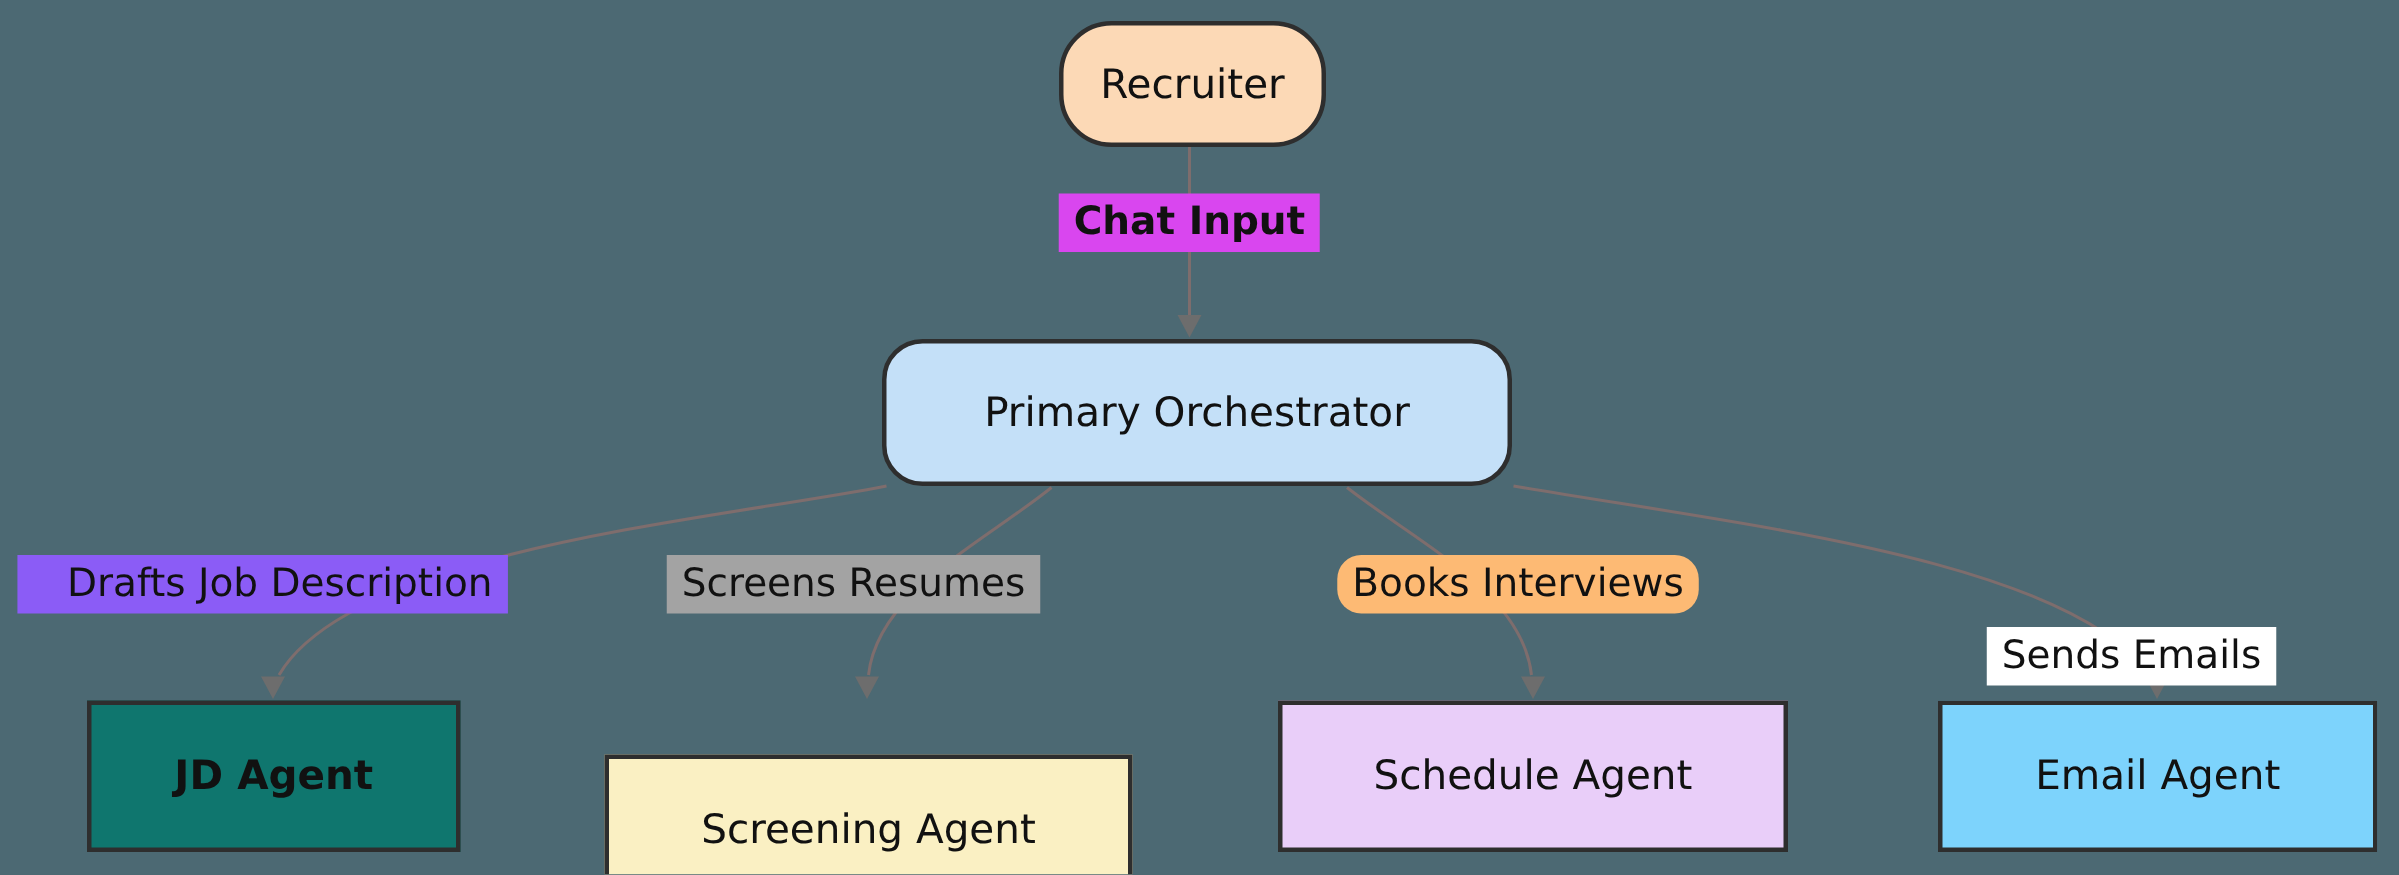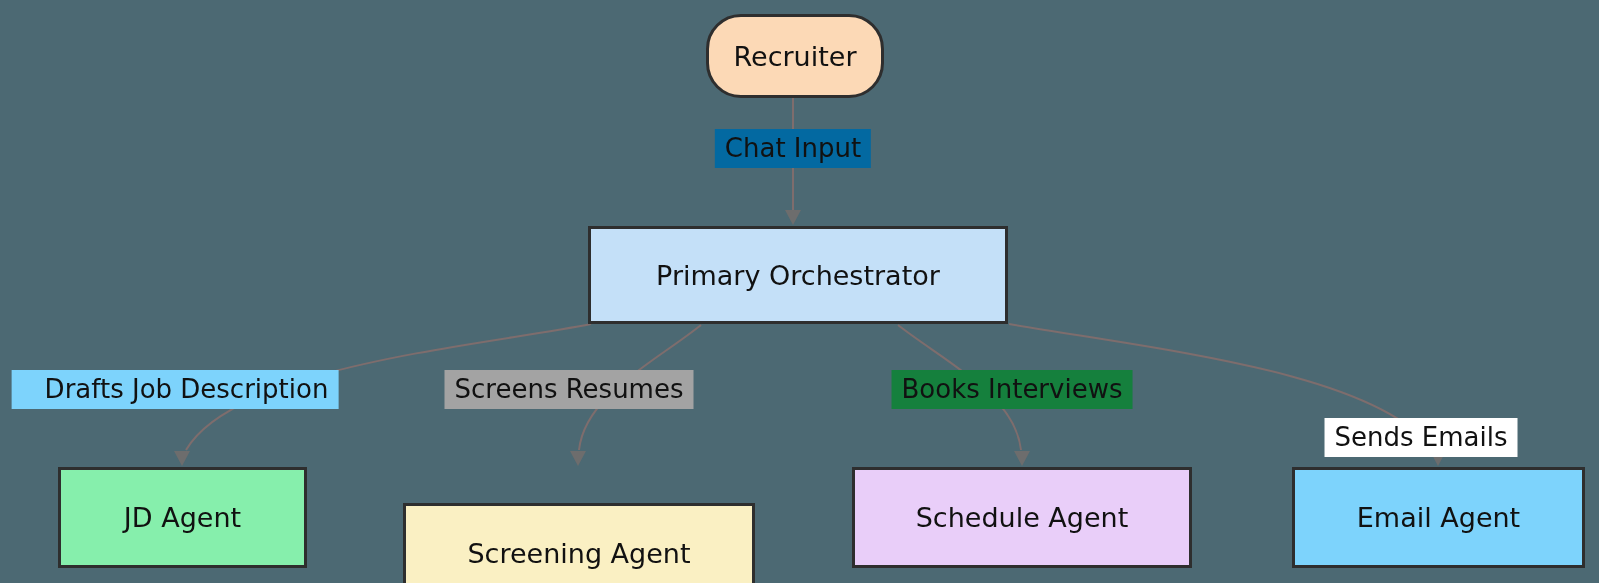--- a/index.html
+++ b/index.html
@@ -38,21 +38,21 @@
     transform: translateX(-50%);
     background: #FFFFFF;
     color: #111111;
     font-size: 26px;
     line-height: 1.2;
     padding: 4px 10px;
     white-space: nowrap;
   }
   
   #node-recruiter    { left: 706px;  top: 14px;  width: 178px; height: 84px; }
-  #node-orchestrator { left: 588px;  top: 226px; width: 420px; height: 98px; }
+  #node-orchestrator { left: 588px;  top: 226px; width: 420px; height: 98px; border-radius: 27px; }
   #node-jd           { left: 58px;   top: 467px; width: 249px; height: 101px; }
   #node-screening    { left: 403px;  top: 467px; width: 352px; height: 101px; }
   #node-schedule     { left: 852px;  top: 467px; width: 340px; height: 101px; }
   #node-email        { left: 1292px; top: 467px; width: 293px; height: 101px; }
   
   #label-chat    { left: 793px;  top: 129px; }
   #label-drafts  { left: 175px;  top: 370px; }
   #label-screens { left: 569px;  top: 370px; }
   #label-books   { left: 1012px; top: 370px; }
   #label-sends   { left: 1421px; top: 370px; margin-top: 48px; }
@@ -81,38 +81,38 @@
   </svg>
 
   <div class="node stadium" id="node-recruiter" style="background-color: rgb(252, 217, 182);">
     <span>Recruiter</span>
   </div>
 
   <div class="node" id="node-orchestrator" style="background-color: rgb(196, 224, 248);">
     <span>Primary Orchestrator</span>
   </div>
 
-  <div class="node" id="node-jd" style="background-color: #86efac;">
+  <div class="node" id="node-jd" style="background-color: #0f766e; font-weight: bold;">
     <span>JD Agent</span>
   </div>
 
   <div class="node" id="node-screening" style="background-color: rgb(250, 240, 195); margin-top: 36px;">
     <span>Screening Agent</span>
   </div>
 
   <div class="node" id="node-schedule" style="background-color: rgb(233, 206, 249);">
     <span>Schedule Agent</span>
   </div>
 
   <div class="node" id="node-email" style="background-color: #7dd3fc;">
     <span>Email Agent</span>
   </div>
 
-  <div class="edge-label" id="label-chat" style="background-color: #0369a1;">Chat Input</div>
+  <div class="edge-label" id="label-chat" style="background-color: #d946ef; font-weight: bold;">Chat Input</div>
 
-  <div class="edge-label" id="label-drafts" style="background-color: #7dd3fc; padding-left: 33px;">Drafts Job Description</div>
+  <div class="edge-label" id="label-drafts" style="background-color: #8b5cf6; padding-left: 33px;">Drafts Job Description</div>
 
   <div class="edge-label" id="label-screens" style="background-color: #a3a3a3;">Screens Resumes</div>
 
-  <div class="edge-label" id="label-books" style="background-color: #15803d;">Books Interviews</div>
+  <div class="edge-label" id="label-books" style="background-color: #fdba74; border-radius: 16px;">Books Interviews</div>
 
   <div class="edge-label" id="label-sends" style="background-color: rgb(255, 255, 255);">Sends Emails</div>
 </div>
 
 </body></html>

